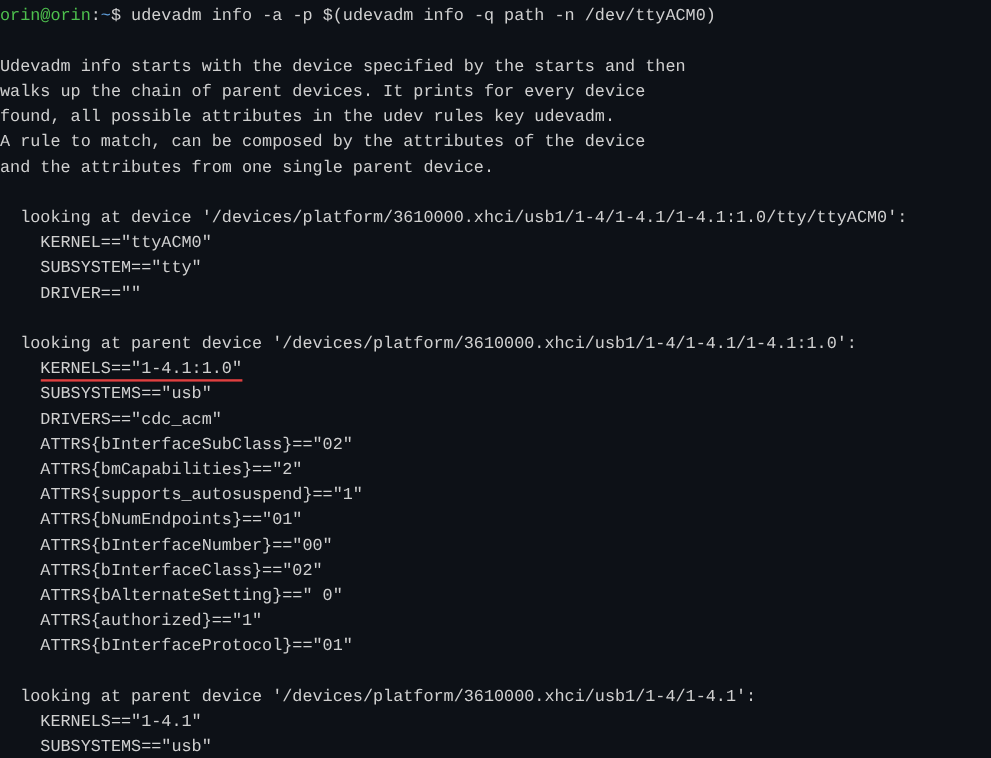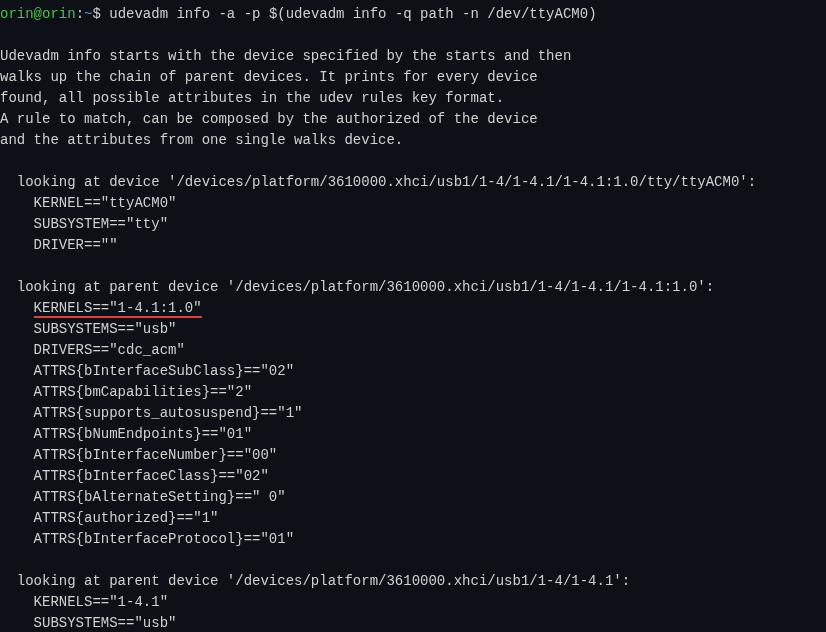--- a/index.html
+++ b/index.html
@@ -51,23 +51,23 @@
   </style>
 </head>
 <body>
 
 <div class="line"><span class="prompt-user">orin</span><span class="prompt-user">@</span><span class="prompt-host">orin</span><span class="prompt-colon">:</span><span class="prompt-path">~</span><span class="prompt-dollar">$ </span><span class="cmd">udevadm info -a -p $(udevadm info -q path -n /dev/ttyACM0)</span></div>
 
 <div class="blank"></div>
 
 <div class="line">Udevadm info starts with the device specified by the starts and then</div>
 <div class="line">walks up the chain of parent devices. It prints for every device</div>
-<div class="line">found, all possible attributes in the udev rules key format.</div>
-<div class="line">A rule to match, can be composed by the authorized of the device</div>
-<div class="line">and the attributes from one single walks device.</div>
+<div class="line">found, all possible attributes in the udev rules key udevadm.</div>
+<div class="line">A rule to match, can be composed by the attributes of the device</div>
+<div class="line">and the attributes from one single parent device.</div>
 
 <div class="blank"></div>
 
 <div class="line">  looking at device '/devices/platform/3610000.xhci/usb1/1-4/1-4.1/1-4.1:1.0/tty/ttyACM0':</div>
 <div class="line">    KERNEL=="ttyACM0"</div>
 <div class="line">    SUBSYSTEM=="tty"</div>
 <div class="line">    DRIVER==""</div>
 
 <div class="blank"></div>
 

